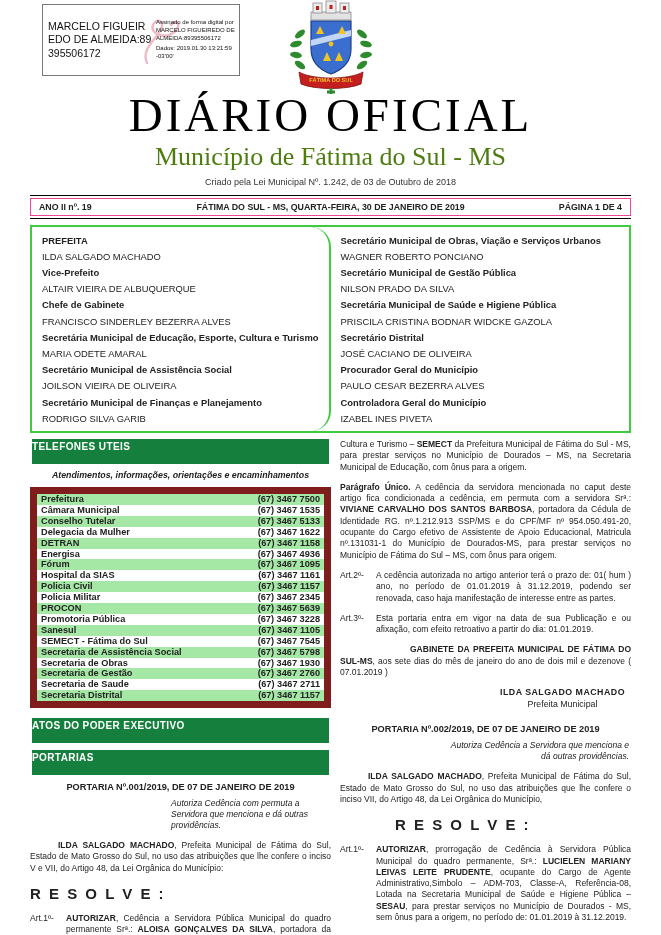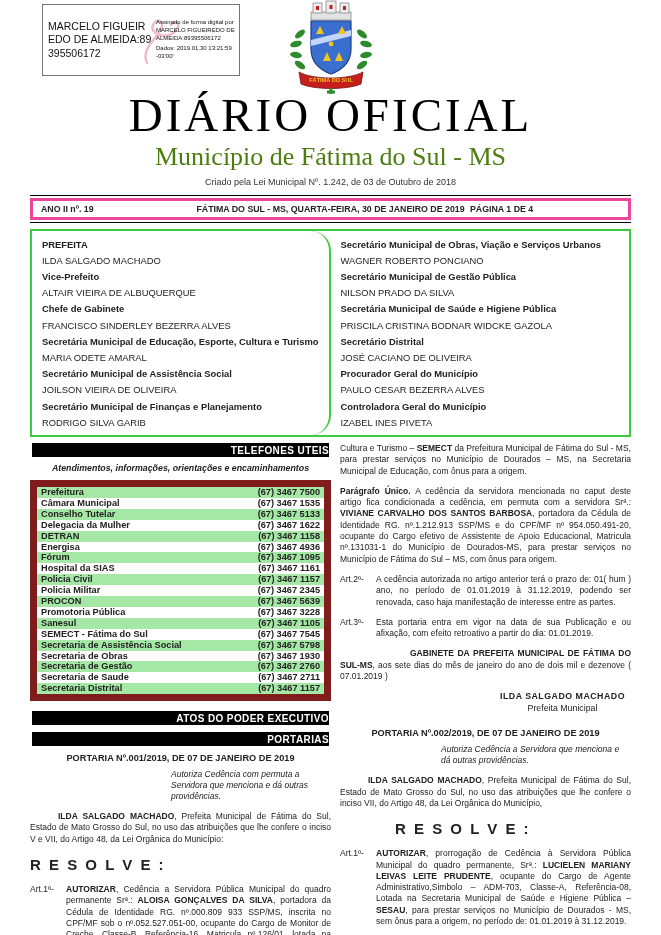--- a/index.html
+++ b/index.html
@@ -20,50 +20,50 @@
   .sigdetail{flex:1;font-size:6px;line-height:1.3;color:#111;padding:2px 2px 2px 4px;position:relative;z-index:2;}
   .scribble{position:absolute;left:96px;top:10px;z-index:1;opacity:.75;}
   .crest{position:absolute;left:50%;top:0;transform:translateX(-50%);}
   
   .masthead{text-align:center;}
   .m-title{font-family:"Liberation Serif", serif;font-size:47px;line-height:1.02;letter-spacing:3px;color:#000;}
   .m-sub{font-family:"Liberation Serif", serif;font-size:26px;line-height:1.1;margin-top:3px;color:#4d7c0f;}
   .m-law{font-size:9px;color:#333;margin-top:5px;}
   
   .stripwrap{margin-top:8px;border-top:1px solid #000;border-bottom:1px solid #000;padding:2px 0;}
-  .strip{border:3px solid #ec4899;display:flex;align-items:center;padding:3px 8px;font-size:8.8px;font-weight:bold;}
+  .strip{border:1px solid #ec4899;display:flex;align-items:center;padding:3px 8px;font-size:8.8px;font-weight:bold;}
   .strip .s-left{width:150px;text-align:left;}
   .strip .s-center{flex:1;text-align:center;}
-  .strip .s-right{width:150px;}
+  .strip .s-right{width:150px;text-align:right;}
   
   .officials{margin-top:6px;border:2px solid #3fcb3f;display:flex;}
   .ocol{width:50%;box-sizing:border-box;padding:6px 10px 4px 10px;font-size:9.4px;line-height:16.2px;border-radius:20px;}
   .ocol:first-child{border-right:2px solid #3fcb3f;}
   .role{font-weight:bold;}
   
   .columns{display:flex;margin-top:6px;gap:9px;}
   .colL{width:301px;flex:none;}
   .colR{flex:1;min-width:0;}
   .greenbar{
-    background:#000000;color:#fff;font-weight:bold;text-align:right;
-    font-size:10px;letter-spacing:.4px;padding:2px 0 1px 0;margin:0 2px;
+    background:#15803d;color:#fff;font-weight:bold;text-align:left;
+    font-size:10px;letter-spacing:.4px;padding:2px 0 12px 0;margin:0 2px;
   }
   .phonesub{font-style:italic;font-weight:bold;font-size:8.8px;text-align:center;margin:6px 0 7px 0;}
   table.phones{width:100%;border-collapse:collapse;border:7px solid #7f1d1d;font-size:9.2px;font-weight:bold;}
   table.phones td{padding:0 4px;line-height:10.9px;white-space:nowrap;}
   table.phones td.num{text-align:right;}
   tr.g{background:#a5e8a5;}
   .mt10{margin-top:10px;}
   .mt7{margin-top:7px;}
   .ptitle{font-weight:bold;text-align:center;font-size:9.2px;margin:7px 0 6px 0;}
   .ementa{
     font-style:italic;font-size:8.5px;line-height:11px;
     width:158px;margin:2px 2px 9px auto;text-align:left;
   }
-  .ementa2{width:188px;text-align:left;}
+  .ementa2{width:188px;text-align:right;}
   p.body{font-size:8.5px;line-height:11.3px;text-align:justify;margin:0 0 9px 0;}
   p.ind{text-indent:28px;}
   .resolve{font-weight:bold;font-size:15px;letter-spacing:2px;margin:11px 0 11px 0;}
   .resolve.indent{margin-left:55px;}
   .art{display:flex;font-size:8.5px;line-height:11.3px;margin:0 0 9px 0;}
   .art .lab{width:36px;flex:none;}
   .art .txt{flex:1;text-align:justify;}
   .sigblock{width:fit-content;margin:4px 6px 8px auto;text-align:center;font-size:8.8px;line-height:11.5px;}
   .sigblock .nm{font-weight:bold;letter-spacing:.5px;}
   .b{font-weight:bold;}

